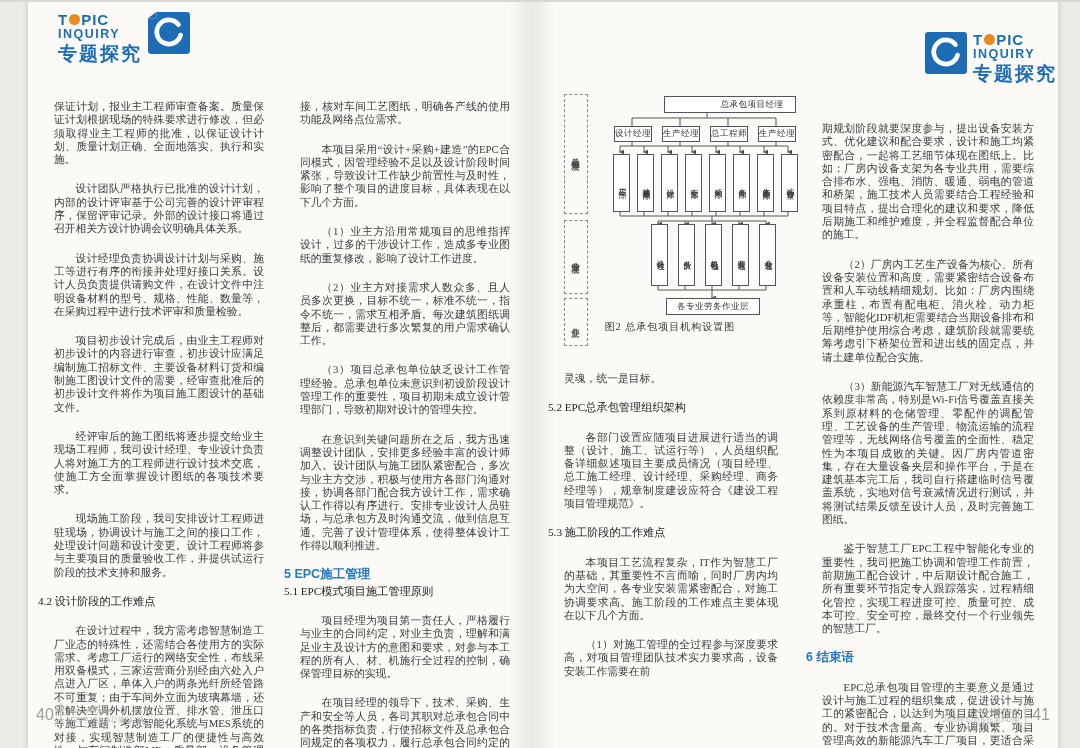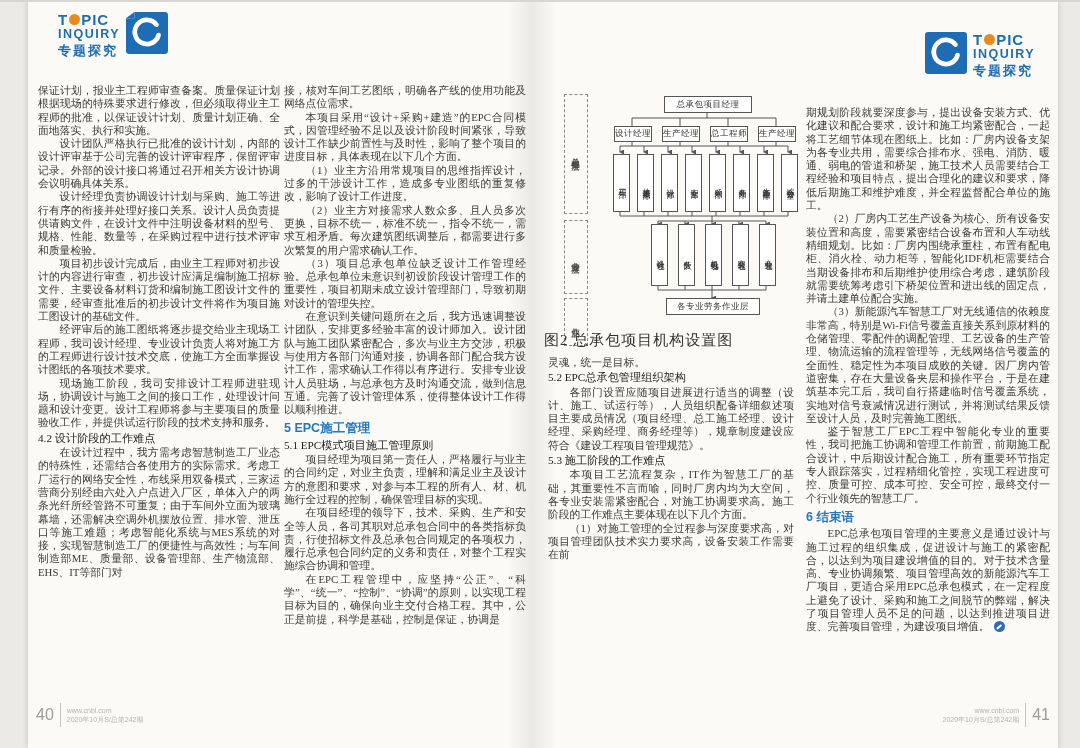--- a/index.html
+++ b/index.html
@@ -17,30 +17,30 @@
     position:absolute;left:508px;top:0;width:48px;height:748px;
     background:linear-gradient(90deg,rgba(0,0,0,0) 0%,rgba(0,0,0,.07) 50%,rgba(0,0,0,0) 100%);
   }
   .topedge{position:absolute;left:0;top:0;width:1080px;height:2px;background:#d8d6d2;}
 
   
   .logo{position:absolute;display:flex;gap:6px;align-items:flex-start;}
   .logo-text{line-height:1; font-family:"Liberation Sans","DejaVu Sans",sans-serif;color:#1d6cb4;}
   .logo-l1{font-size:15px;font-weight:bold;letter-spacing:1px;display:flex;align-items:center;}
   .logo-l2{font-size:12.5px;font-weight:bold;letter-spacing:1.5px;margin-top:1px;}
-  .logo-cn{font-size:13px;font-weight:bold;margin-top:3px;letter-spacing:2px;}
+  .logo-cn{font-size:19px;font-weight:bold;margin-top:3px;letter-spacing:2px;}
   .odot{display:inline-block;width:11px;height:11px;border-radius:50%;background:#e88a1f;margin:0 1px;}
   .logo-icon{width:42px;height:42px;}
 
   
   .col{
     position:absolute;font-size:10.8px;line-height:13.3px;color:#3a3a3a;
     text-align:justify;
   }
-  .col p{margin:0;text-indent:2em;}
+  .col p{margin:16px;text-indent:2em;}
   .col p.cont{text-indent:0;}
   .col .hb{font-weight:normal;color:#222;text-indent:0;margin:2px 0 1px 0;font-size:11.2px;}
   .col .hblue{font-weight:bold;color:#2577be;text-indent:0;margin:6px 0 3px 0;font-size:12.5px;
     font-family:"Liberation Sans","DejaVu Sans",sans-serif;}
   .endmark{
     display:inline-block;width:11px;height:11px;border-radius:50%;
     background:#2e6db4;vertical-align:-2px;margin-left:4px;position:relative;
   }
   .endmark::after{
     content:"";position:absolute;left:2.5px;top:5px;width:6px;height:1.6px;background:#fff;transform:rotate(-40deg);
@@ -60,22 +60,22 @@
     writing-mode:vertical-rl;text-orientation:upright;
     font-size:8px;color:#333;letter-spacing:1px;
   }
   .bracket{
     position:absolute;border:1px dashed #888;background:transparent;
     display:flex;align-items:center;justify-content:center;
     writing-mode:vertical-rl;text-orientation:upright;
     font-size:8.5px;color:#444;letter-spacing:1px;
   }
   .dcaption{
-    position:absolute;left:0;bottom:0;width:100%;
-    font-size:15px;color:#333;letter-spacing:1px;
+    position:absolute;left:0;bottom:16px;width:100%;text-align:center;
+    font-size:10px;color:#333;letter-spacing:1px;
   }
 
   
   .footer{position:absolute;display:flex;align-items:center;gap:6px;color:#a9a9a6;
     font-family:"Liberation Sans","DejaVu Sans",sans-serif;}
   .pageno{font-size:16px;color:#9c9c99;}
   .frule{width:1px;height:24px;background:#c4c4c0;}
   .finfo{font-size:7px;line-height:9px;color:#b3b3af;}
   .finfo.right{text-align:right;}
 </style>
@@ -172,21 +172,21 @@
       <path d="M222 133 V136" marker-end="url(#arw)"></path>
       <path d="M114 196 V202 M141 196 V202 M168 196 V202 M195 196 V202 M222 196 V202 M114 202 H222"></path>
       <path d="M168 202 V210" marker-end="url(#arw)"></path>
     </g>
   </svg>
 
   <div class="bracket" style="left:20px;top:6px;width:22px;height:118px;">总承包管理层</div>
   <div class="bracket" style="left:20px;top:132px;width:22px;height:72px;">专业管理层</div>
   <div class="bracket" style="left:20px;top:210px;width:22px;height:46px;">作业层</div>
 
-  <div class="hbox" style="left:120px;top:8px;width:86px;height:15px;">总承包项目经理</div>
+  <div class="hbox" style="left:120px;top:8px;width:86px;height:15px;padding-left:44px;">总承包项目经理</div>
 
   <div class="hbox" style="left:70px;top:38px;width:36px;height:14px;">设计经理</div>
   <div class="hbox" style="left:118px;top:38px;width:36px;height:14px;">生产经理</div>
   <div class="hbox" style="left:166px;top:38px;width:36px;height:14px;">总工程师</div>
   <div class="hbox" style="left:214px;top:38px;width:36px;height:14px;">生产经理</div>
 
   <div class="vbox" style="left:68.5px;top:66px;width:15px;height:56px;">工程部</div>
   <div class="vbox" style="left:92.5px;top:66px;width:15px;height:56px;">技术质量部</div>
   <div class="vbox" style="left:116.5px;top:66px;width:15px;height:56px;">设计部</div>
   <div class="vbox" style="left:140.5px;top:66px;width:15px;height:56px;">安全部</div>

